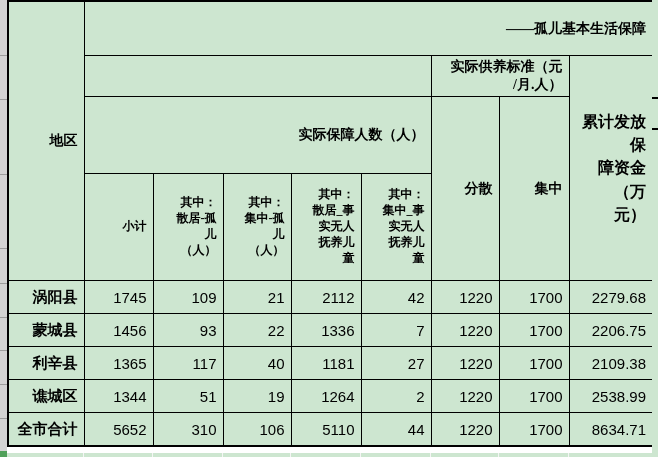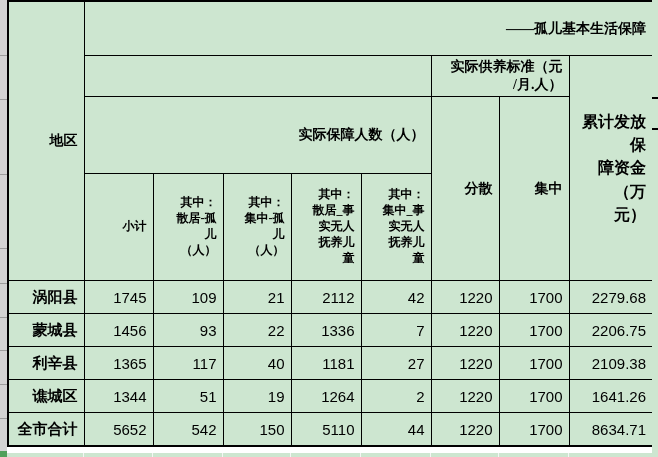--- a/index.html
+++ b/index.html
@@ -155,28 +155,28 @@
 
     <tr class="data">
       <td class="region-cell">谯城区</td>
       <td class="num">1344</td>
       <td class="num">51</td>
       <td class="num">19</td>
       <td class="num">1264</td>
       <td class="num">2</td>
       <td class="num">1220</td>
       <td class="num">1700</td>
-      <td class="num">1641.26</td>
+      <td class="num">2538.99</td>
     </tr>
 
     <tr class="data">
       <td class="region-cell">全市合计</td>
       <td class="num">5652</td>
-      <td class="num">542</td>
-      <td class="num">150</td>
+      <td class="num">310</td>
+      <td class="num">106</td>
       <td class="num">5110</td>
       <td class="num">44</td>
       <td class="num">1220</td>
       <td class="num">1700</td>
       <td class="num">8634.71</td>
     </tr>
   </tbody>
     </table>
 
   <div class="bottom-strip">

